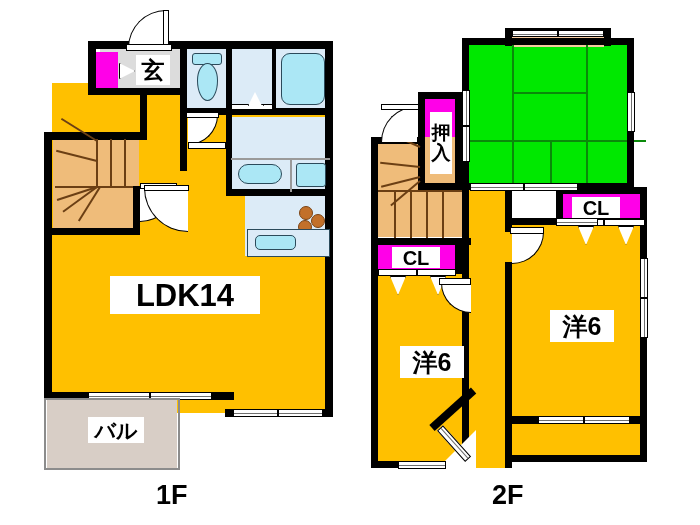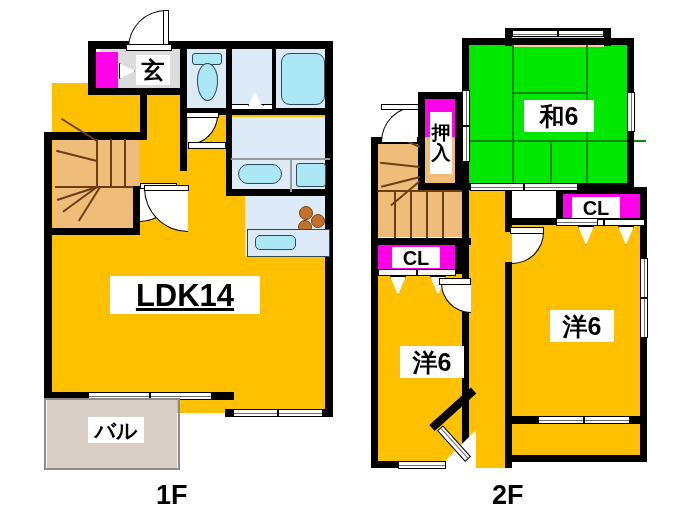--- a/index.html
+++ b/index.html
@@ -37,21 +37,21 @@
   .arc{border:1px solid #000;background:#ffffff;box-sizing:border-box;}
 
   
   .fx{border:1px solid #2b4a5a;box-sizing:border-box;}
   .burner{border-radius:50%;background:#C2702A;border:1px solid #7a4415;}
 
   
   .lbl{position:absolute;background:#ffffff;color:#000;
        display:flex;align-items:center;justify-content:center;
        font-weight:700;line-height:1;white-space:nowrap;}
-  .lbl-ldk{font-size:31px;letter-spacing:0px;text-decoration:underline;}
+  .lbl-ldk{font-size:31px;letter-spacing:0px;}
   .lbl-room{font-size:25px;}
   .lbl-cl{font-size:20px;}
   .lbl-ent{font-size:23px;}
   .lbl-bal{font-size:21px;}
   .lbl-v{flex-direction:column;font-size:19px;line-height:1.05;}
   .floor-tag{position:absolute;color:#000;font-size:27px;font-weight:700;}
 
   .tatami-line{background:#0a8a0a;}
   .stair-line{background:#6b3f14;}
   .thin-grey{background:#9a9a9a;}
@@ -284,21 +284,20 @@
   <div class="pc sash sash-v" style="left:640px;top:258px;width:8px;height:40px;"></div>
   <div class="pc sash sash-v" style="left:640px;top:298px;width:8px;height:40px;"></div>
   <div class="pc sash sash-h" style="left:538px;top:416px;width:46px;height:8px;"></div>
   <div class="pc sash sash-h" style="left:584px;top:416px;width:46px;height:8px;"></div>
   <div class="pc wall" style="left:505px;top:416px;width:33px;height:8px;"></div>
   <div class="pc wall" style="left:630px;top:416px;width:17px;height:8px;"></div>
 
   <div class="pc sash sash-h" style="left:398px;top:461px;width:48px;height:8px;"></div>
   <div class="pc sash sash-v" style="left:436px;top:428px;width:8px;height:42px;transform:rotate(-42deg);transform-origin:50% 0;"></div>
 
-  <div class="lbl lbl-room" style="left:524px;top:100px;width:70px;height:32px;">和6</div>
   <div class="lbl lbl-room" style="left:400px;top:346px;width:64px;height:32px;">洋6</div>
   <div class="lbl lbl-room" style="left:550px;top:310px;width:64px;height:32px;">洋6</div>
   <div class="lbl lbl-v" style="left:430px;top:112px;width:22px;height:62px;">
     <span>押</span>
     <span>入</span>
   </div>
   <div class="lbl lbl-cl" style="left:572px;top:197px;width:48px;height:21px;">CL</div>
   <div class="lbl lbl-cl" style="left:392px;top:247px;width:48px;height:21px;">CL</div>
   <div class="floor-tag" style="left:492px;top:480px;">2F</div>
 </div>

